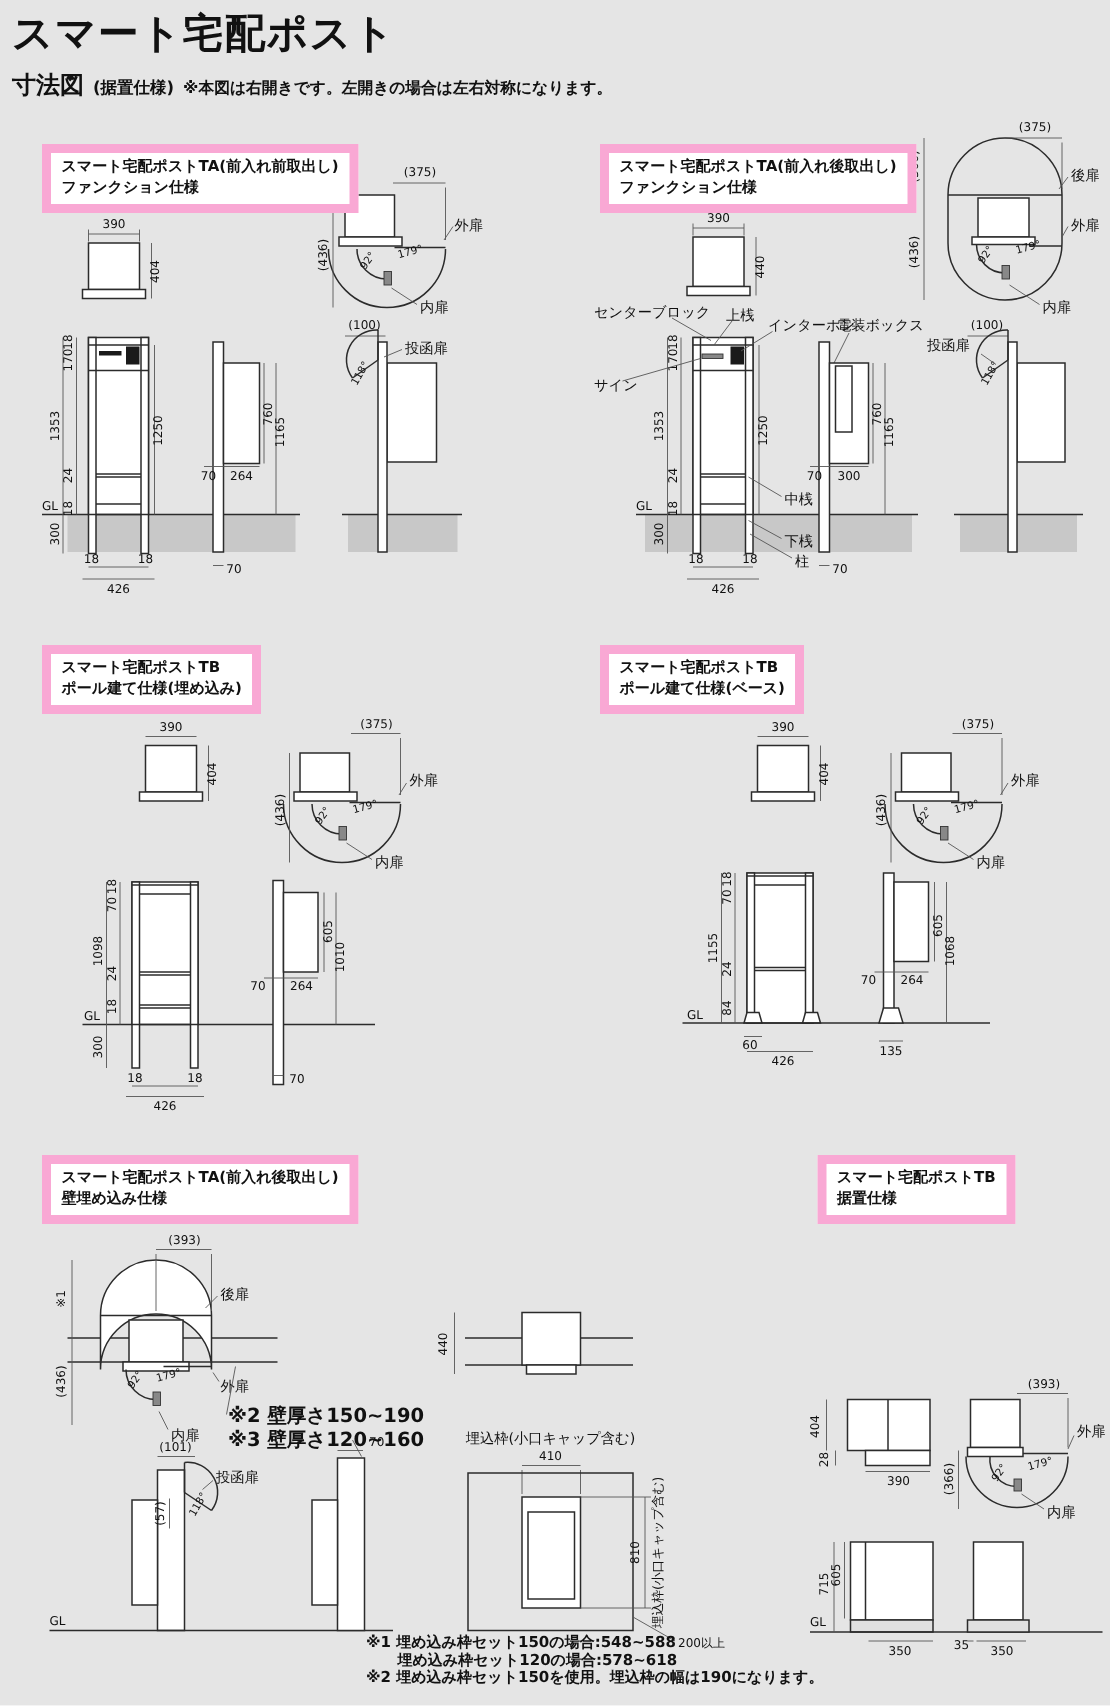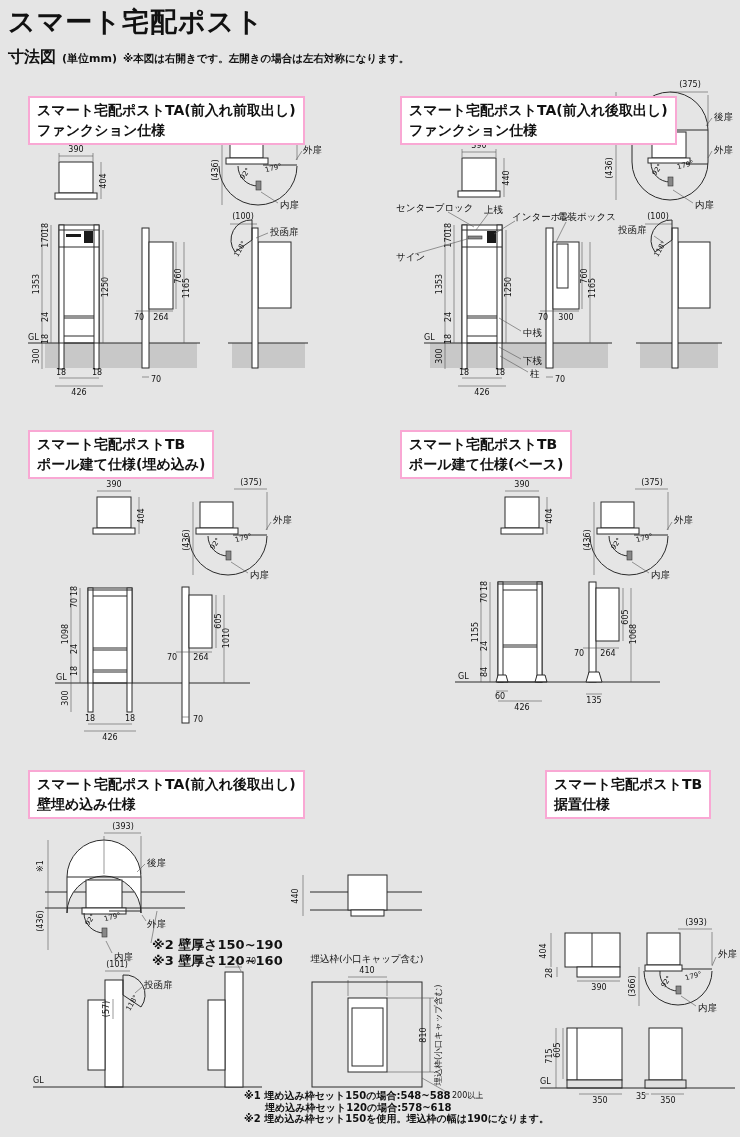--- a/index.html
+++ b/index.html
@@ -4,22 +4,22 @@
 <style>
   html,body{margin:0;padding:0;background:#fff;}
   .page{position:relative;width:740px;height:1137px;background:#e5e5e5;overflow:hidden;
         font-family:"DejaVu Sans",sans-serif;color:#111;}
   .hdr{position:absolute;left:8px;top:4px;}
   .hdr h1{margin:0;font-size:27px;font-weight:900;letter-spacing:1px;}
   .sub{margin-top:7px;display:flex;align-items:baseline;gap:6px;}
   .sec{font-size:16px;font-weight:700;}
   .unit{font-size:11px;font-weight:700;}
   .note{font-size:10.5px;font-weight:600;margin-left:0;}
-  .tbox{position:absolute;border:2px solid #f9a8d4;background:#fff;padding:3px 7px;
-        font-size:14px;font-weight:700;line-height:1.4;z-index:3;}
+  .tbox{position:absolute;border:6px solid #f9a8d4;background:#fff;padding:3px 7px;
+        font-size:10px;font-weight:700;line-height:1.4;z-index:3;}
   .wnotes{position:absolute;left:152px;top:937px;font-size:13px;font-weight:600;line-height:1.25;z-index:3;}
   .bnotes{position:absolute;left:244px;top:1090px;font-size:10px;font-weight:600;line-height:1.15;z-index:3;}
   .ind{padding-left:21px;}
   svg{position:absolute;left:0;top:0;z-index:1;}
   svg text{font-family:"DejaVu Sans",sans-serif;fill:#111;}
   .d{font-size:8px;text-anchor:middle;}
   .ds{font-size:8px;text-anchor:start;}
   .a{font-size:7px;text-anchor:middle;}
   .j{font-size:9.5px;text-anchor:start;}
   .jm{font-size:9.5px;text-anchor:middle;}
@@ -34,21 +34,21 @@
 </style>
 </head>
 <body>
 
 <div class="page">
 
   <div class="hdr">
     <h1>スマート宅配ポスト</h1>
     <div class="sub">
       <span class="sec">寸法図</span>
-      <span class="unit">(単位mm)</span>
+      <span class="unit">(据置仕様)</span>
       <span class="note">※本図は右開きです。左開きの場合は左右対称になります。</span>
     </div>
   </div>
 
   <div class="tbox" style="left:28px;top:96px;">
     <div>スマート宅配ポストTA(前入れ前取出し)</div>
     <div>ファンクション仕様</div>
   </div>
   <div class="tbox" style="left:400px;top:96px;">
     <div>スマート宅配ポストTA(前入れ後取出し)</div>

